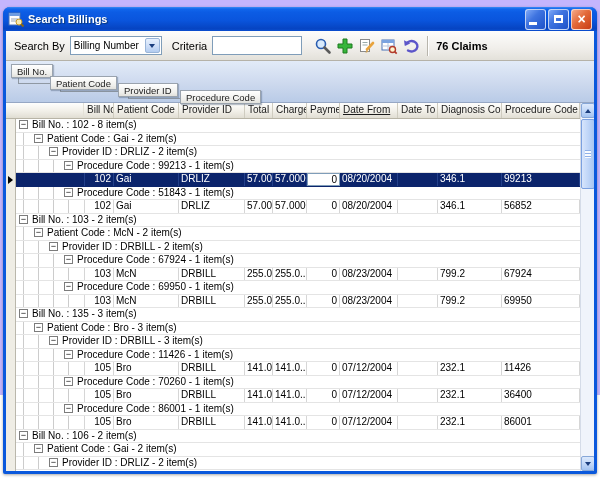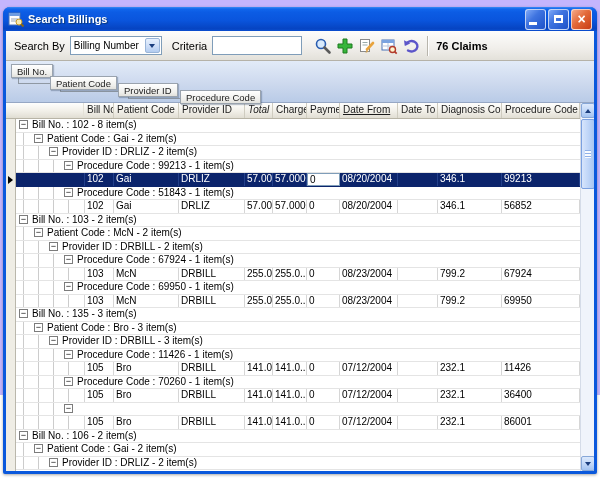--- a/index.html
+++ b/index.html
@@ -75,21 +75,21 @@
     box-sizing:border-box;background-color:#fff;color:#000;}
   .grow.sel{background-color:#0b246b;color:#fff;border-bottom-color:#0b246b;}
   .sp{flex:none;display:block;height:100%;}
   .tgl{flex:none;width:9px;height:9px;border:1px solid #7c7c7c;background:#fff;color:#000;font-size:9px;
     line-height:7px;text-align:center;margin:1px 4px 0 0;box-sizing:border-box;}
   .glb{white-space:nowrap;overflow:hidden;}
   .cell{flex:none;box-sizing:border-box;border-right:1px solid #d6d6d6;padding:0 2px;overflow:hidden;white-space:nowrap;height:100%;}
   .cell.first{border-left:1px solid #d6d6d6;}
   .sel .cell{border-right-color:#23408a;}
   .sel .cell.first{border-left-color:#23408a;}
-  .cell.ar{}
+  .cell.ar{text-align:right;}
   .cell.editor{background:#fff;color:#000;border:1px solid #7f9db9;}
 
   
   .vscroll{position:absolute;right:0;top:0;width:14px;height:368px;background:#f0f4fb;border-left:1px solid #d5dce8;box-sizing:border-box;}
   .sbtn{position:absolute;left:0;width:14px;height:15px;box-sizing:border-box;border:1px solid #86a7d8;border-radius:2px;
     background:linear-gradient(180deg,#dcE9fc 0%,#c0d7f8 55%,#a3c3f1 100%);display:flex;align-items:center;justify-content:center;}
   .sbtn.up{top:0;}
   .sbtn.down{bottom:0;}
   .sarr-up{width:0;height:0;border:3px solid transparent;border-bottom:4px solid #1b3e7e;margin-top:-3px;}
   .sarr-down{width:0;height:0;border:3px solid transparent;border-top:4px solid #1b3e7e;margin-bottom:-3px;}
@@ -196,21 +196,21 @@
       <div class="grid">
         <div class="indcol">
           <div class="indcorner"></div>
           <span class="row-arrow" style="top: 73px;"></span>
         </div>
         <div class="ghead">
             <span class="hcell hblank" style="width: 68px;"></span>
             <span class="hcell" style="width: 30px;">Bill No.</span>
             <span class="hcell" style="width: 65px;">Patient Code</span>
             <span class="hcell" style="width: 66px;">Provider ID</span>
-            <span class="hcell" style="width: 28px; font-style: italic;">Total</span>
+            <span class="hcell" style="width: 28px;">Total</span>
             <span class="hcell" style="width: 34px;">Charges</span>
             <span class="hcell" style="width: 33px;">Payme...</span>
             <span class="hcell" style="width: 58px; text-decoration: underline;">Date From</span>
             <span class="hcell" style="width: 40px;">Date To</span>
             <span class="hcell" style="width: 64px;">Diagnosis Code</span>
             <span class="hcell" style="width: 78px;">Procedure Code</span>
           </div>
         <div class="gbody">
             <div class="grow">
               <span class="sp" style="width: 3px;"></span>
@@ -361,20 +361,21 @@
               <span class="cell al" style="width: 34px;">141.0...</span>
               <span class="cell ar ar" style="width: 33px;">0</span>
               <span class="cell al" style="width: 58px;">07/12/2004</span>
               <span class="cell al" style="width: 40px;"></span>
               <span class="cell al" style="width: 64px;">232.1</span>
               <span class="cell al" style="width: 78px;">36400</span>
             </div>
             <div class="grow" style="background-image: linear-gradient(rgb(204, 204, 204), rgb(204, 204, 204)), linear-gradient(rgb(204, 204, 204), rgb(204, 204, 204)), linear-gradient(rgb(204, 204, 204), rgb(204, 204, 204)); background-position: 7px 0px, 22px 0px, 37px 0px; background-size: 1px 100%; background-repeat: no-repeat;">
               <span class="sp" style="width: 48px;"></span>
               <span class="tgl">−</span>
+              <span class="glb">Procedure Code : 86001 - 1 item(s)</span>
             </div>
             <div class="grow" style="background-image: linear-gradient(rgb(204, 204, 204), rgb(204, 204, 204)), linear-gradient(rgb(204, 204, 204), rgb(204, 204, 204)), linear-gradient(rgb(204, 204, 204), rgb(204, 204, 204)), linear-gradient(rgb(204, 204, 204), rgb(204, 204, 204)); background-position: 7px 0px, 22px 0px, 37px 0px, 52px 0px; background-size: 1px 100%; background-repeat: no-repeat;">
               <span class="sp" style="width: 68px;"></span>
               <span class="cell ar first ar" style="width: 30px;">105</span>
               <span class="cell al" style="width: 65px;">Bro</span>
               <span class="cell al" style="width: 66px;">DRBILL</span>
               <span class="cell al" style="width: 28px;">141.0...</span>
               <span class="cell al" style="width: 34px;">141.0...</span>
               <span class="cell ar ar" style="width: 33px;">0</span>
               <span class="cell al" style="width: 58px;">07/12/2004</span>

